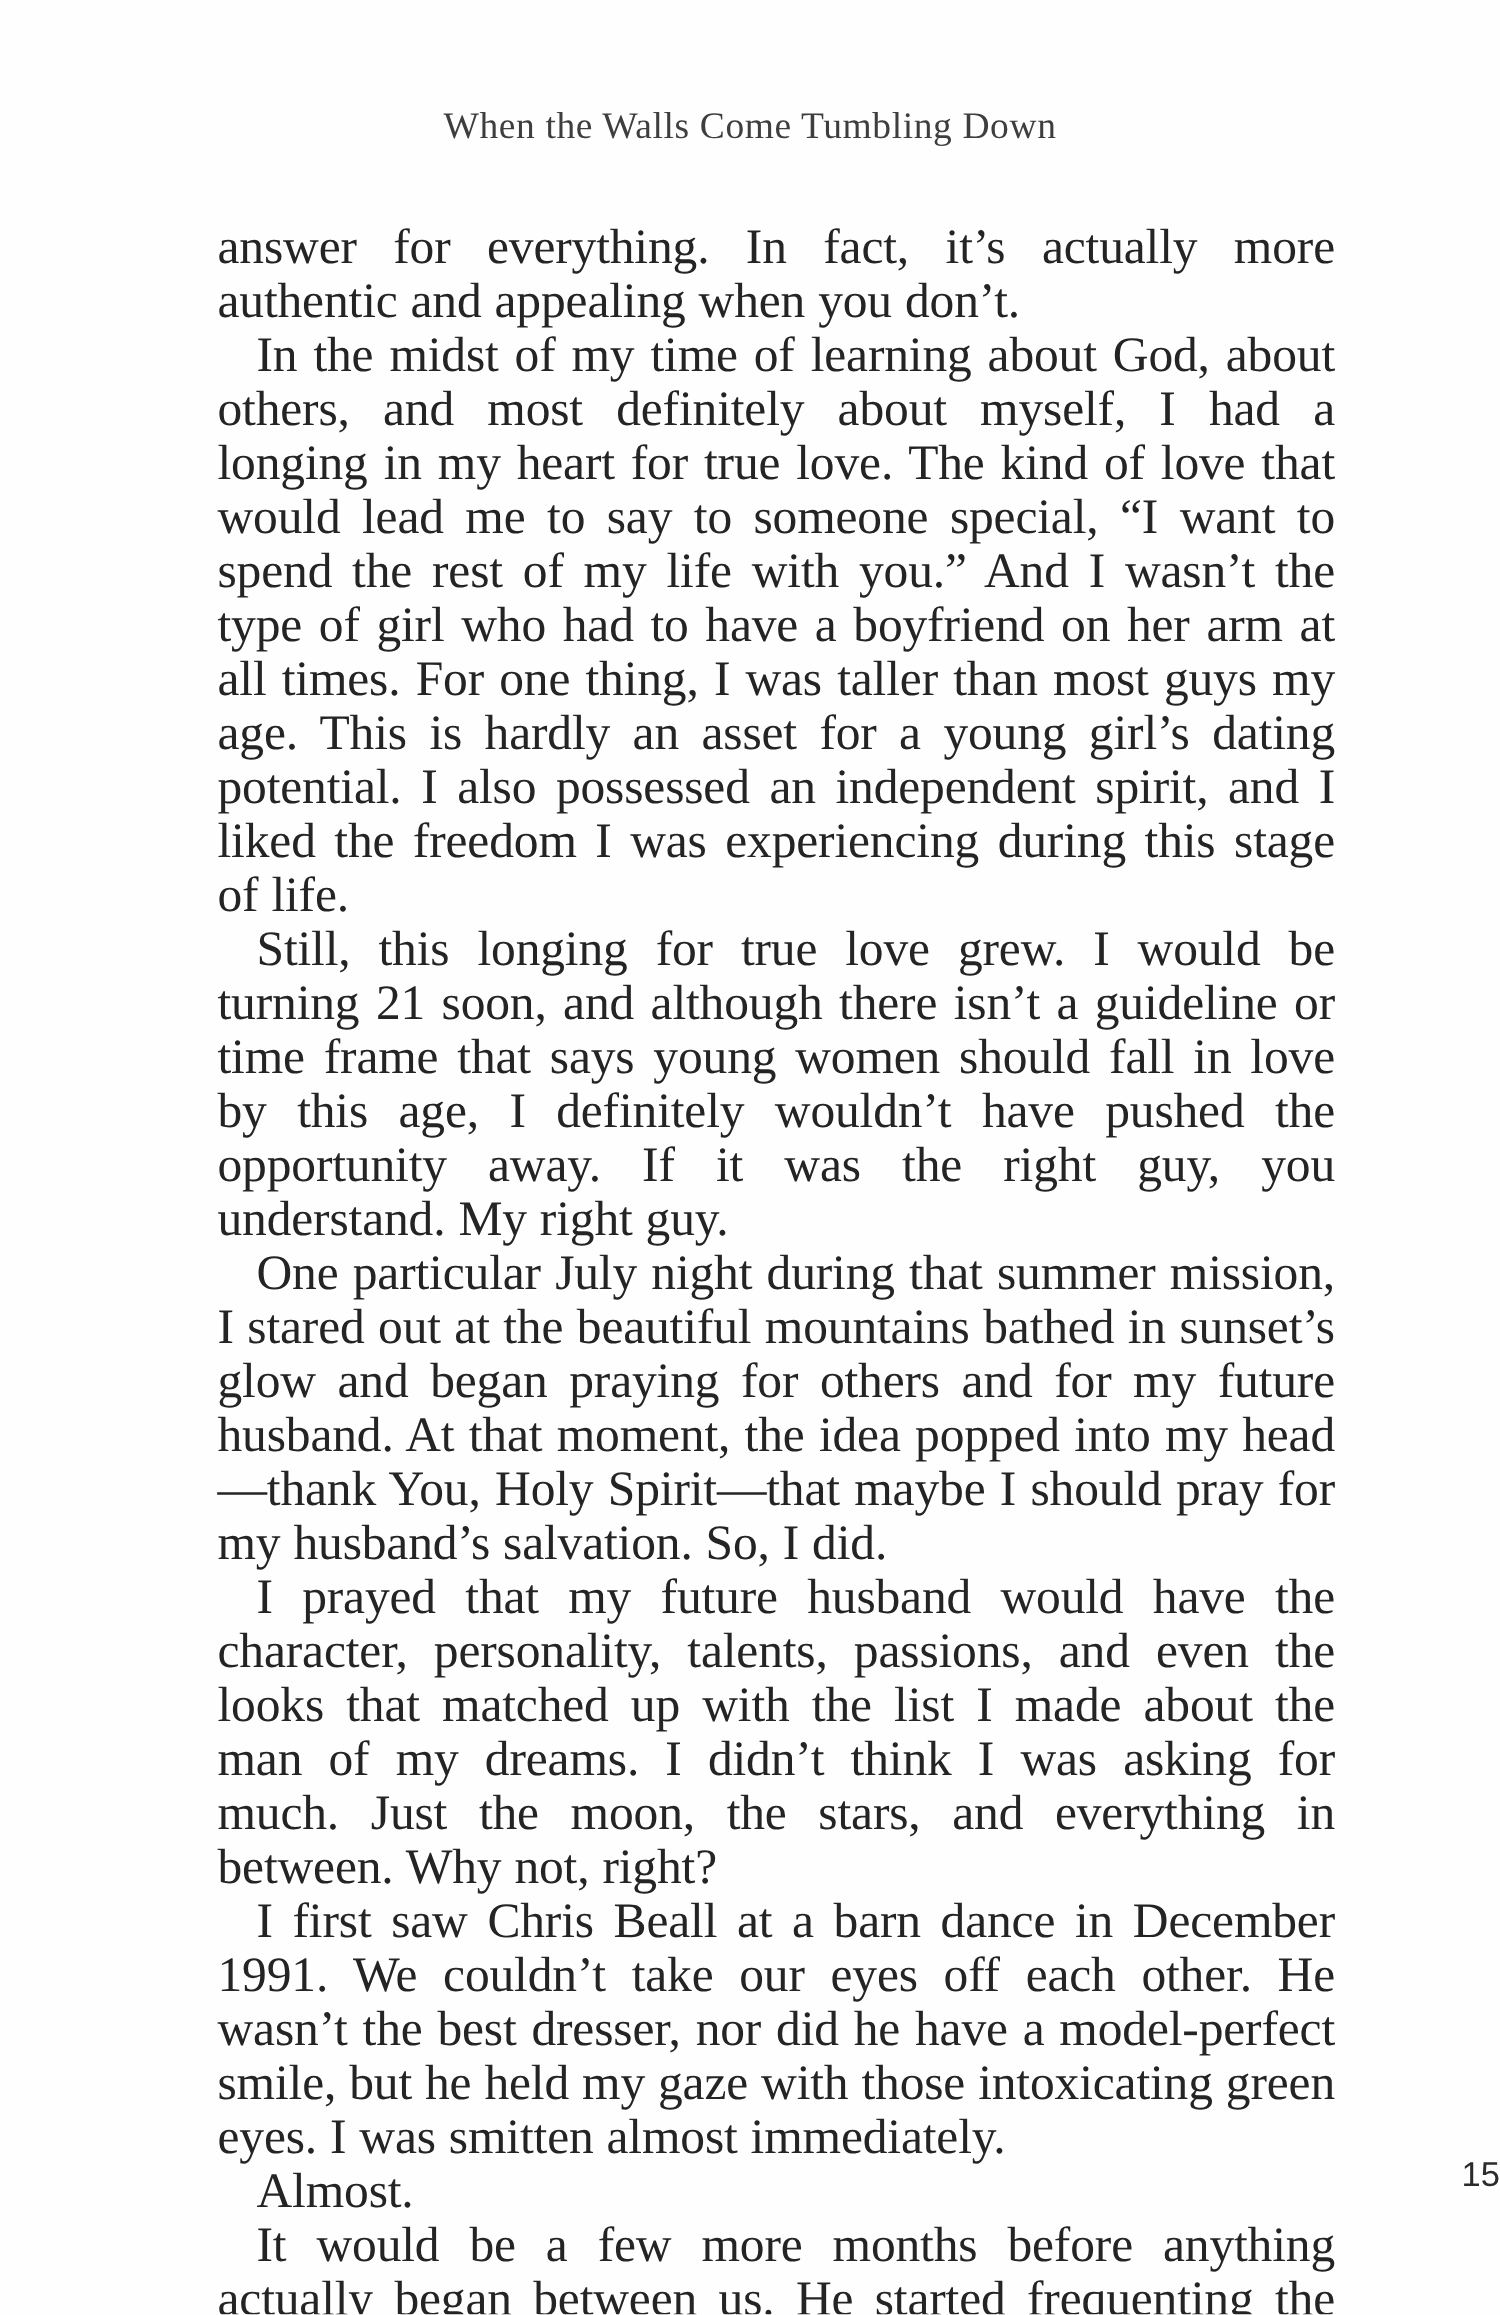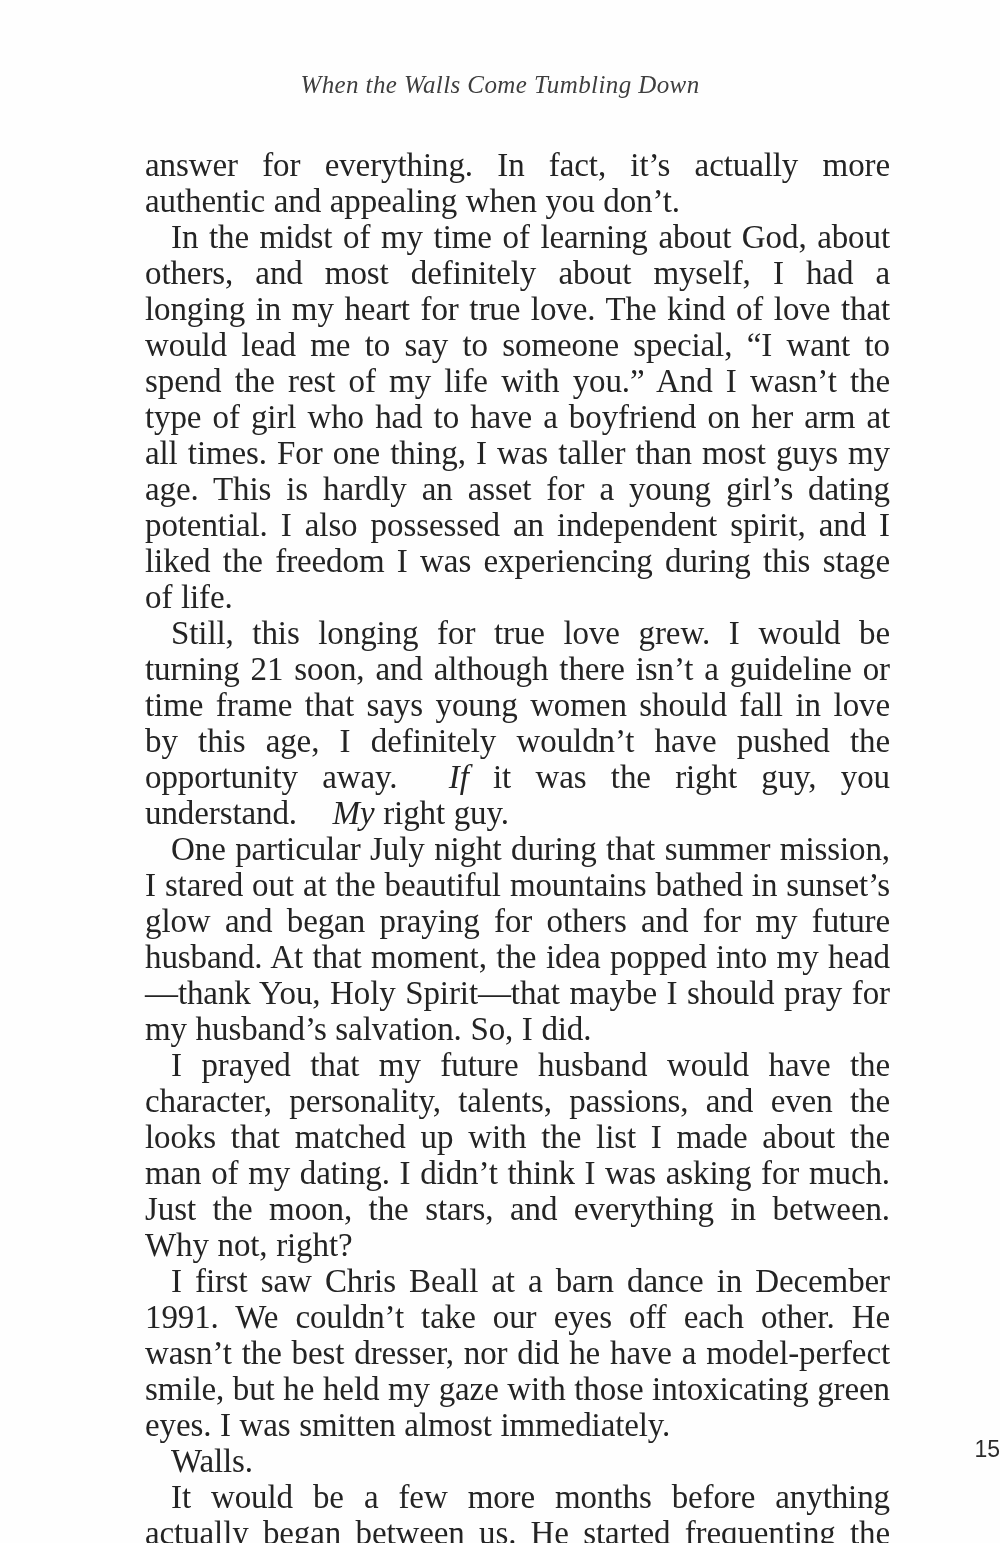--- a/index.html
+++ b/index.html
@@ -15,21 +15,20 @@
     color: #242424;
     font-family: "Liberation Serif", serif;
     overflow: hidden;
   }
   .running-header {
     position: absolute;
     top: 70px;
     left: 0;
     width: 100%;
     text-align: center;
-    font-style: italic;
     font-size: 25px;
     line-height: 30px;
     color: #3e3e3e;
     letter-spacing: 0.4px;
   }
   .body-text {
     position: absolute;
     top: 147px;
     left: 145px;
     width: 745px;
@@ -40,22 +39,20 @@
     word-spacing: 0.5px;
   }
   .body-text p {
     margin: 0;
     padding: 0;
   }
   .body-text p.indent {
     text-indent: 26px;
   }
   .italic {
-    font-style: italic;
-    margin-left: 27px;
   }
   .page-number {
     position: absolute;
     top: 1436px;
     left: 0;
     width: 100%;
     text-align: right;
     font-family: "Liberation Sans", sans-serif;
     font-size: 23px;
     color: #2b2b2b;
@@ -65,20 +62,20 @@
 <body>
 
 <div class="page">
   <div class="running-header">When the Walls Come Tumbling Down</div>
 
   <div class="body-text">
       <p><span>answer for everything. In fact, it’s actually more authentic and appealing when you don’t.</span></p>
       <p class="indent"><span>In the midst of my time of learning about God, about others, and most definitely about myself, I had a longing in my heart for true love. The kind of love that would lead me to say to someone special, “I want to spend the rest of my life with you.” And I wasn’t the type of girl who had to have a boyfriend on her arm at all times. For one thing, I was taller than most guys my age. This is hardly an asset for a young girl’s dating potential. I also possessed an independent spirit, and I liked the freedom I was experiencing during this stage of life.</span></p>
       <p class="indent"><span>Still, this longing for true love grew. I would be turning 21 soon, and although there isn’t a guideline or time frame that says young women should fall in love by this age, I definitely wouldn’t have pushed the opportunity away. </span><span class="italic">If</span><span> it was the right guy, you understand. </span><span class="italic">My</span><span> right guy.</span></p>
       <p class="indent"><span>One particular July night during that summer mission, I stared out at the beautiful mountains bathed in sunset’s glow and began praying for others and for my future husband. At that moment, the idea popped into my head—thank You, Holy Spirit—that maybe I should pray for my husband’s salvation. So, I did.</span></p>
-      <p class="indent"><span>I prayed that my future husband would have the character, personality, talents, passions, and even the looks that matched up with the list I made about the man of my dating. I didn’t think I was asking for much. Just the moon, the stars, and everything in between. Why not, right?</span></p>
+      <p class="indent"><span>I prayed that my future husband would have the character, personality, talents, passions, and even the looks that matched up with the list I made about the man of my dreams. I didn’t think I was asking for much. Just the moon, the stars, and everything in between. Why not, right?</span></p>
       <p class="indent"><span>I first saw Chris Beall at a barn dance in December 1991. We couldn’t take our eyes off each other. He wasn’t the best dresser, nor did he have a model-perfect smile, but he held my gaze with those intoxicating green eyes. I was smitten almost immediately.</span></p>
-      <p class="indent"><span>Walls.</span></p>
+      <p class="indent"><span>Almost.</span></p>
       <p class="indent"><span>It would be a few more months before anything actually began between us. He started frequenting the Baptist Student Union on our campus for our Wednesday lunches. Within a few weeks, at one of those lunches, he asked me for a dinner date the following Monday. I didn’t have to agonize with anticipation for five days. Instead, he came to my church on Sunday and invited me out to lunch with a group of</span></p>
     </div>
 
   <div class="page-number">15</div>
 </div>
 
 </body></html>

